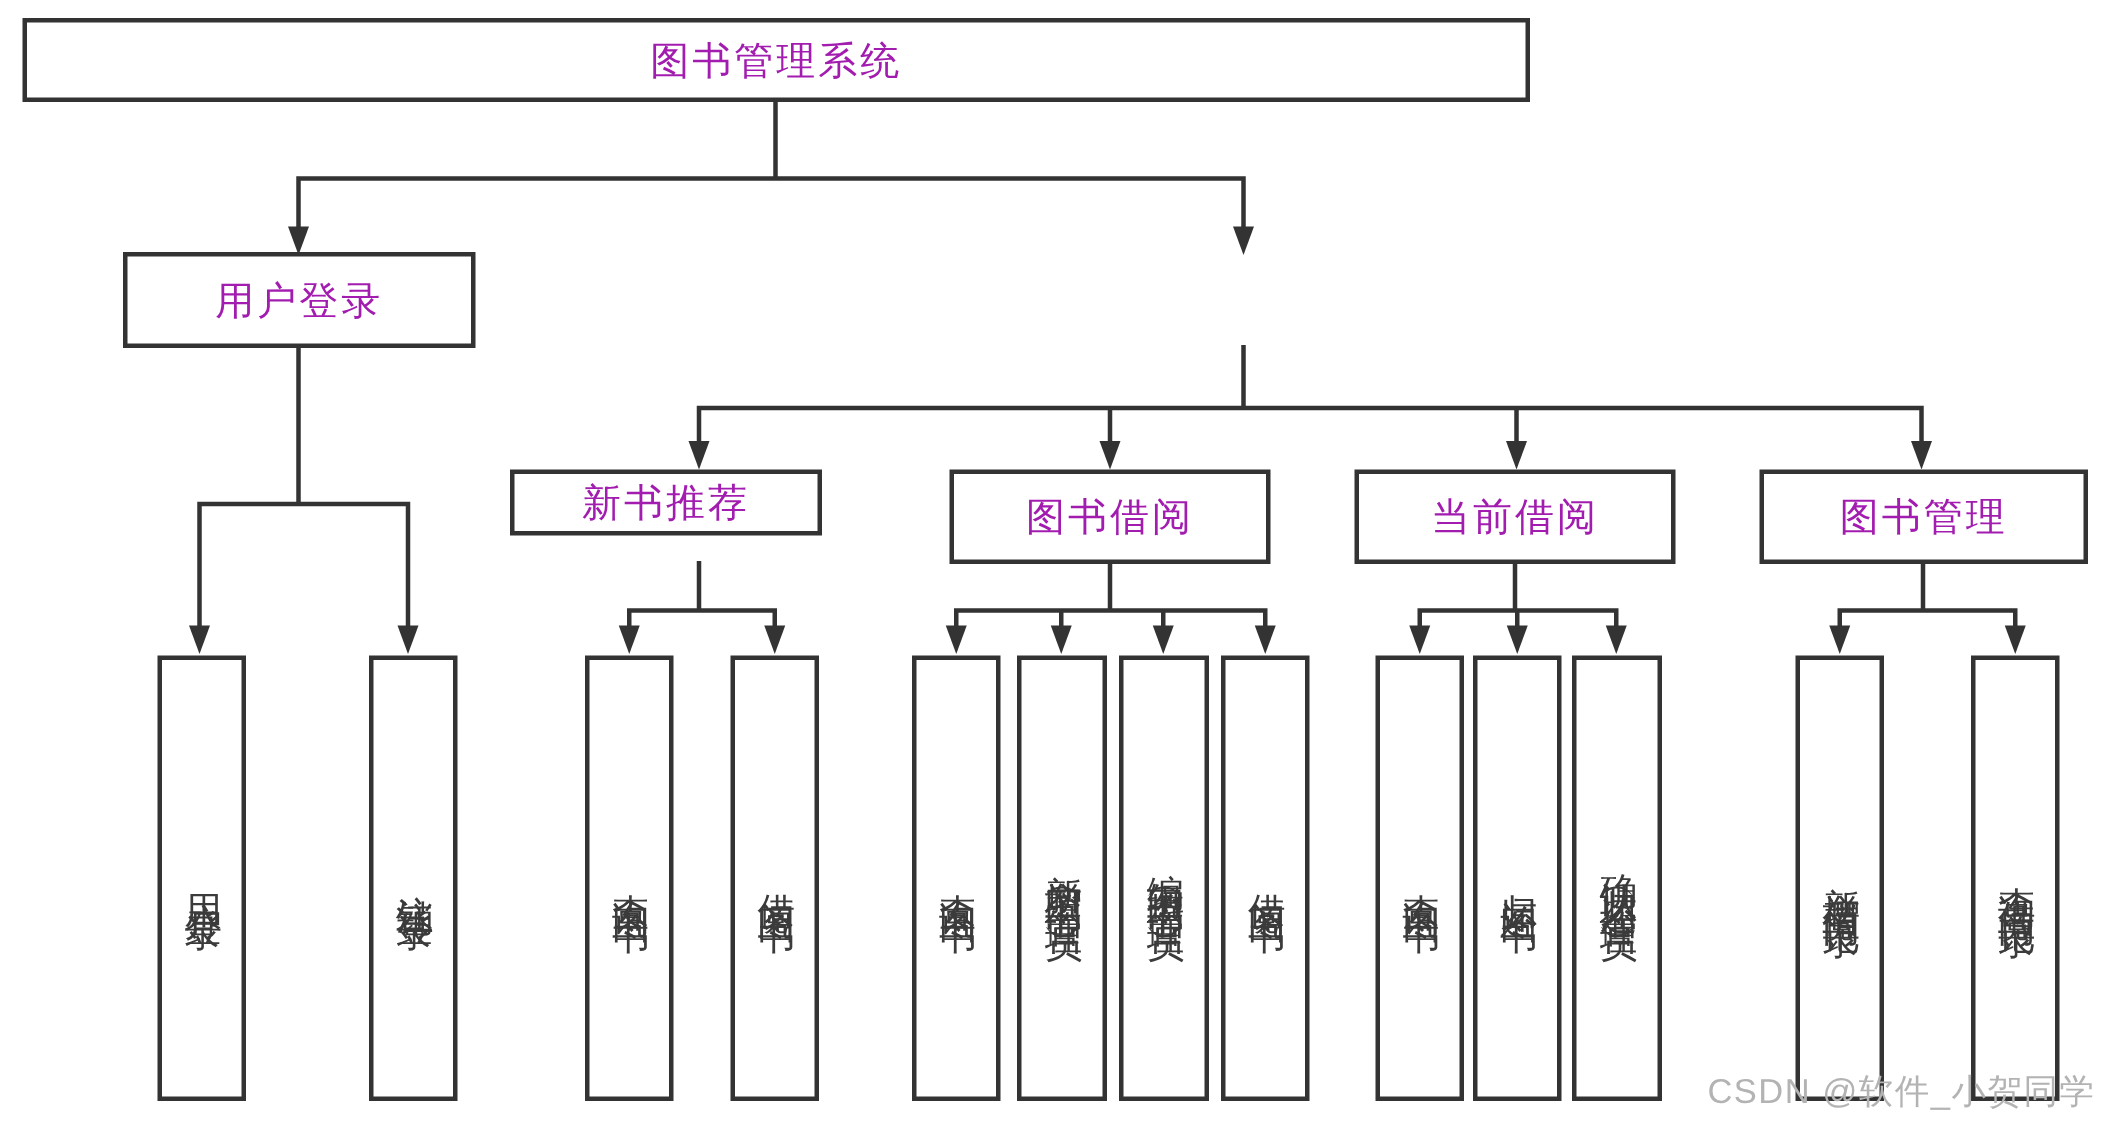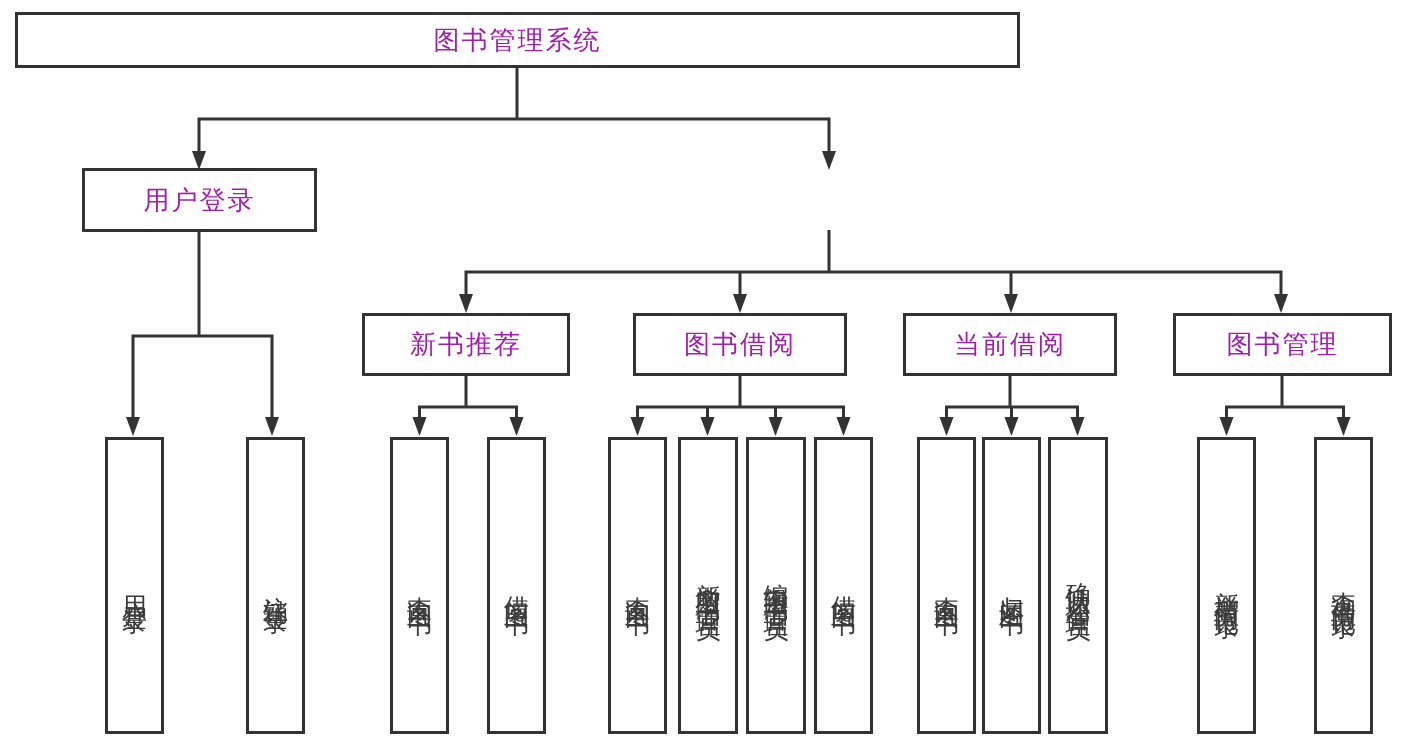--- a/index.html
+++ b/index.html
@@ -95,21 +95,21 @@
   </svg>
 
   <div class="box" style="left:15px; top:12px; width:1005px; height:56px;">
     <span class="h-label">图书管理系统</span>
   </div>
 
   <div class="box" style="left:82px; top:168px; width:235px; height:64px;">
     <span class="h-label">用户登录</span>
   </div>
 
-  <div class="box" style="left:362px; top:313px; width:208px; height:63px;">
+  <div class="box" style="left:340px; top:313px; width:208px; height:44px;">
     <span class="h-label">新书推荐</span>
   </div>
   <div class="box" style="left:633px; top:313px; width:214px; height:63px;">
     <span class="h-label">图书借阅</span>
   </div>
   <div class="box" style="left:903px; top:313px; width:214px; height:63px;text-align:right;">
     <span class="h-label">当前借阅</span>
   </div>
   <div class="box" style="left:1173px; top:313px; width:219px; height:63px;">
     <span class="h-label">图书管理</span>
@@ -152,14 +152,15 @@
     <span class="v-label">确认归还（管理员）</span>
   </div>
 
   <div class="box leaf" style="left:1197px; top:437px; width:59px; height:297px;">
     <span class="v-label">新增借阅记录</span>
   </div>
   <div class="box leaf" style="left:1314px; top:437px; width:59px; height:297px;">
     <span class="v-label">查询借阅记录</span>
   </div>
 
+  <div class="watermark">CSDN @软件_小贺同学</div>
 
 </div>
 
 </body></html>

